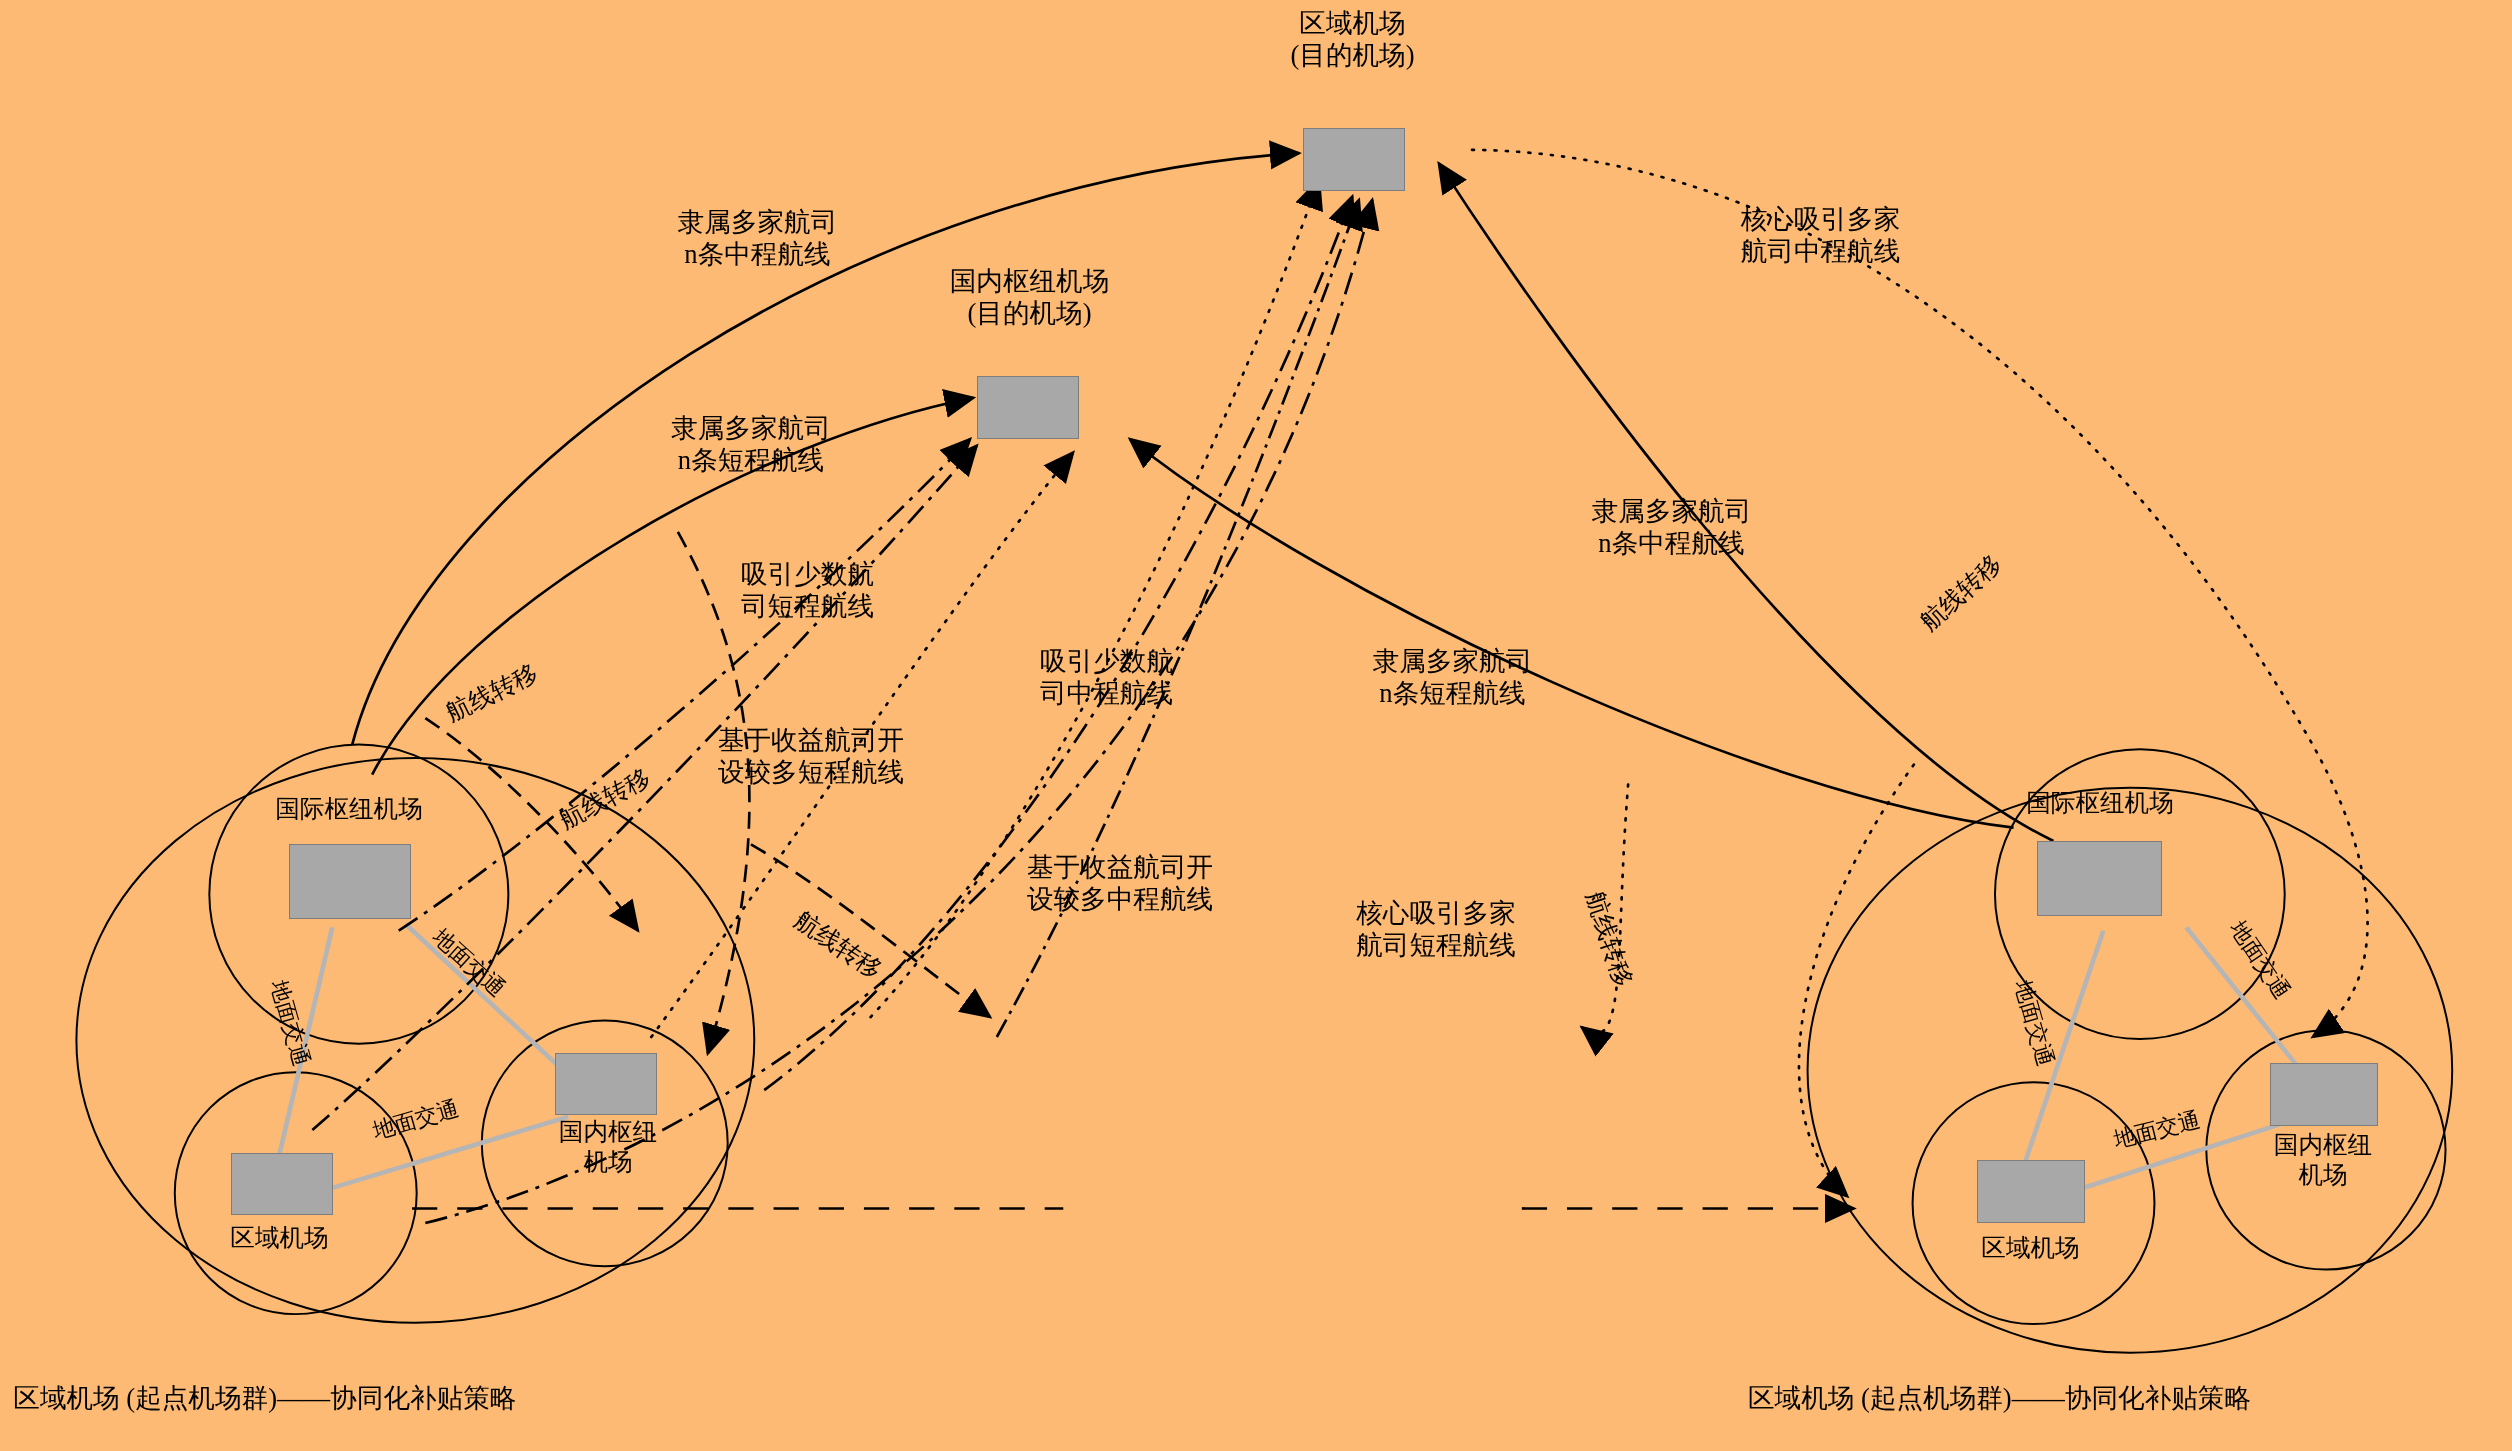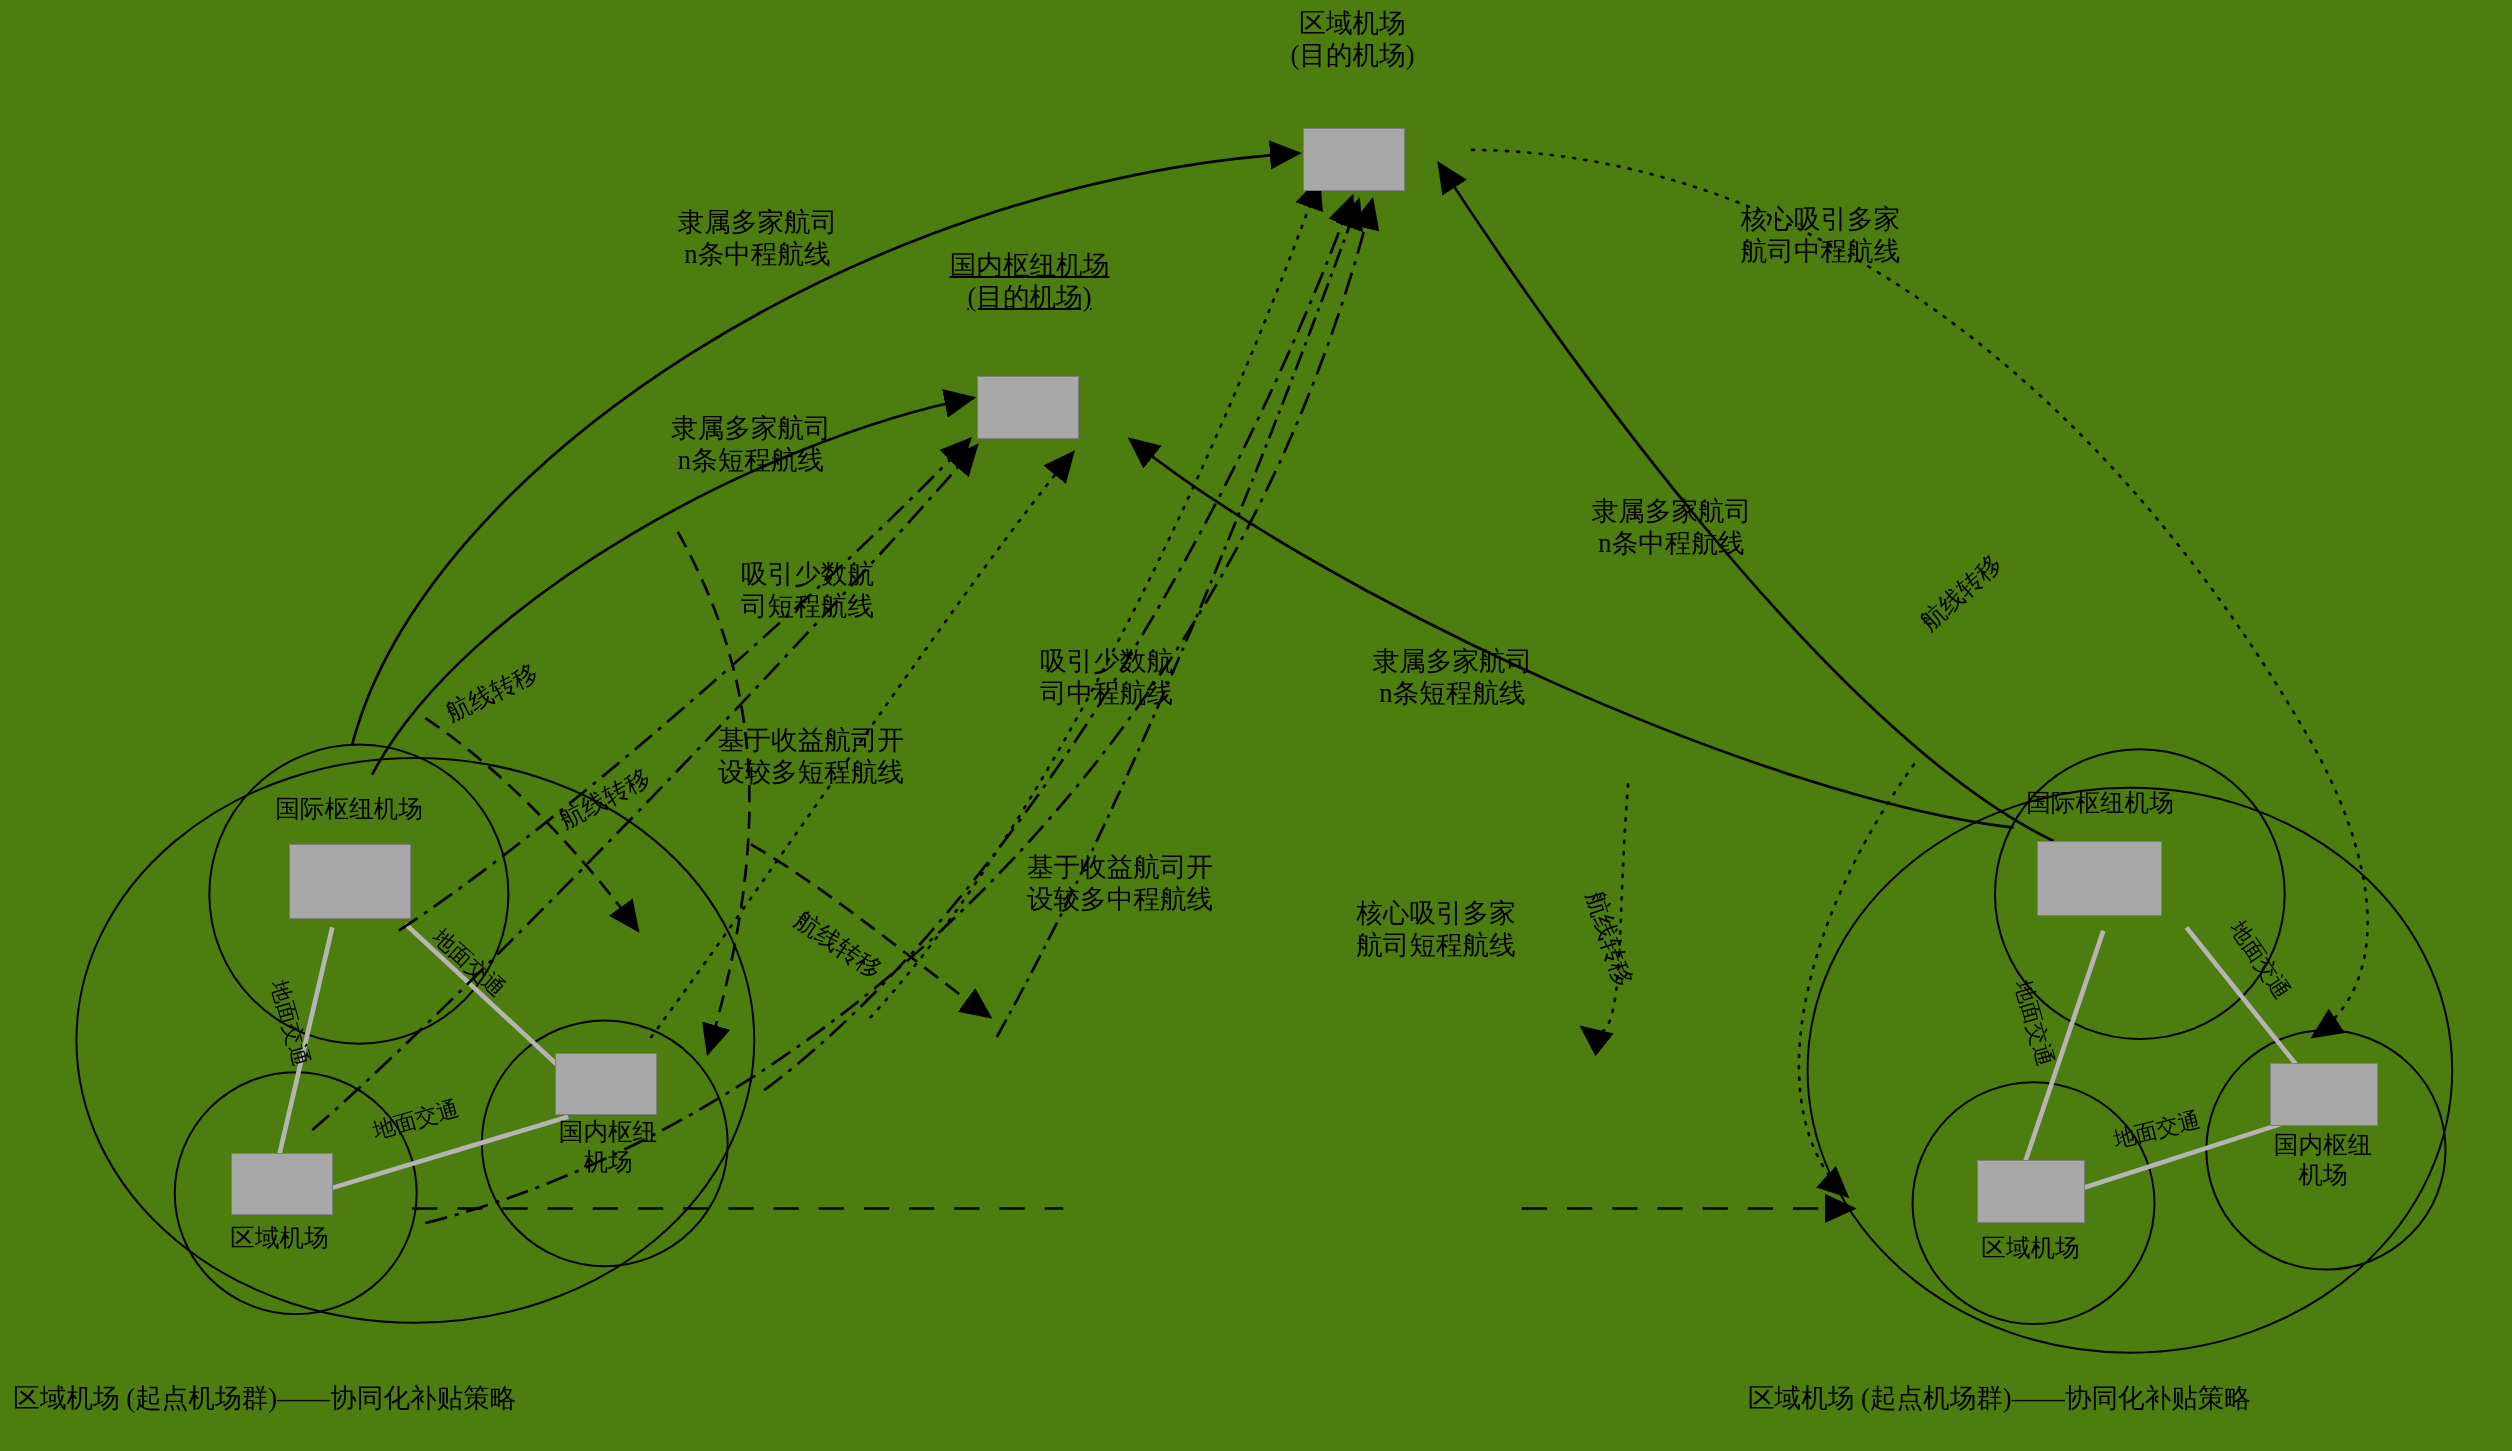--- a/index.html
+++ b/index.html
@@ -4,21 +4,21 @@
 <style>
   html, body {
     margin: 0;
     padding: 0;
     background: #ffffff;
   }
   #stage {
     position: relative;
     width: 2512px;
     height: 1452px;
-    background: #4d7c0f;
+    background: #fdba74;
     font-family: "Liberation Serif", "DejaVu Serif", serif;
     overflow: hidden;
   }
   svg.layer {
     position: absolute;
     left: 0;
     top: 0;
     width: 2512px;
     height: 1452px;
   }
@@ -115,21 +115,21 @@
   <div class="box" style="left:231px; top:1153px; width:100px; height:60px;"></div>
   <div class="box" style="left:555px; top:1053px; width:100px; height:60px;"></div>
 
   <div class="box" style="left:2037px; top:841px; width:123px; height:73px;"></div>
   <div class="box" style="left:1977px; top:1160px; width:106px; height:61px;"></div>
   <div class="box" style="left:2270px; top:1063px; width:106px; height:61px;"></div>
 
   <div class="lbl big" style="left:1253px; top:6.6px; width:199px;">区域机场
 (目的机场)</div>
 
-  <div class="lbl big" style="left:930px; top:249px; width:199px;text-decoration:underline;">国内枢纽机场
+  <div class="lbl big" style="left:930px; top:265px; width:199px;">国内枢纽机场
 (目的机场)</div>
 
   <div class="lbl mid" style="left:236px; top:794px; width:226px;">国际枢纽机场</div>
 
   <div class="lbl mid" style="left:193px; top:1223px; width:173px;">区域机场</div>
 
   <div class="lbl mid" style="left:525px; top:1117px; width:166px;">国内枢纽
 机场</div>
 
   <div class="lbl mid" style="left:1987px; top:788px; width:226px;">国际枢纽机场</div>

